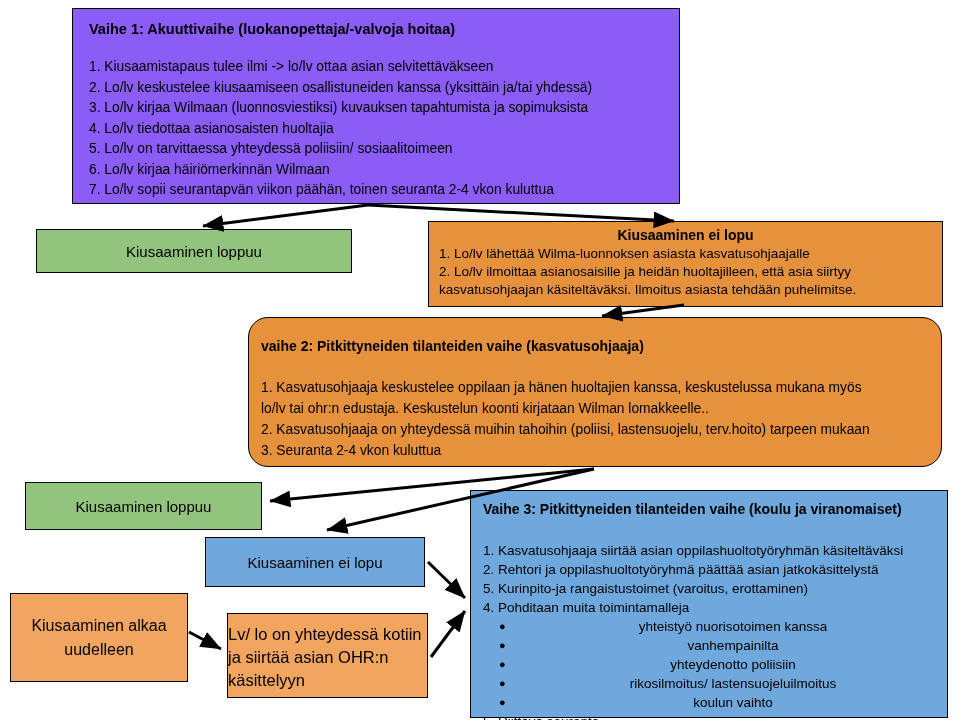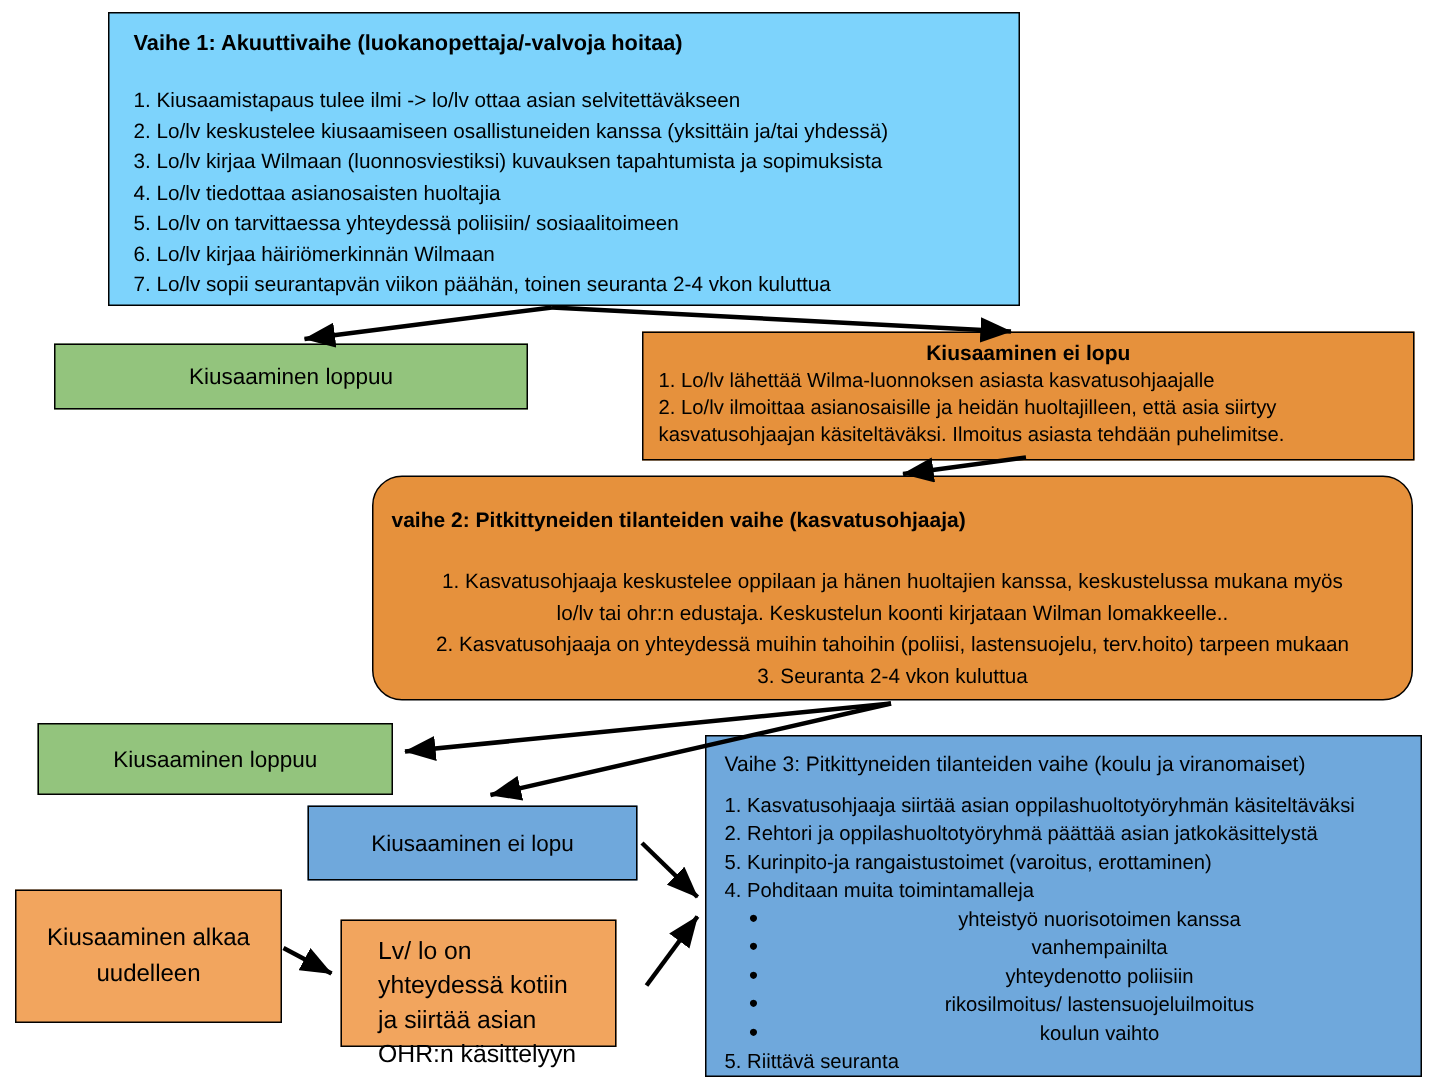--- a/index.html
+++ b/index.html
@@ -10,21 +10,21 @@
     font-family:"Liberation Sans","DejaVu Sans",sans-serif;
     color:#000;
     overflow:hidden;
   }
   .box{
     position:absolute;
     box-sizing:border-box;
     border:1.5px solid #000;
   }
   
-  .fill-yellow{background:#7dd3fc;}
+  .fill-yellow{background:#8b5cf6;}
   .fill-green{background:#93c47d;}
   .fill-orange-dark{background:#e6913c;}
   .fill-orange-light{background:#f2a55e;}
   .fill-blue{background:#6fa8dc;}
 
   
   .vaihe1{left:72px;top:8px;width:608px;height:196px;padding:12px 16px;}
   .vaihe1 .title{font-size:14.5px;font-weight:bold;margin-bottom:20px;}
   .vaihe1 .line{font-size:13.8px;line-height:20.5px;}
 
@@ -35,35 +35,35 @@
   .label-md{font-size:15px;justify-content:center;}
 
   
   .eilopu1{left:428px;top:221px;width:515px;height:86px;padding:5px 10px;}
   .eilopu1 .title{font-size:14px;font-weight:bold;text-align:center;margin-bottom:2px;}
   .eilopu1 .line{font-size:13.5px;line-height:18px;}
 
   
   .vaihe2{left:248px;top:317px;width:694px;height:150px;padding:20px 12px;border-radius:20px;}
   .vaihe2 .title{font-size:14px;font-weight:bold;margin-bottom:23px;}
-  .vaihe2 .line{font-size:13.8px;line-height:21px;text-align:center;}
+  .vaihe2 .line{font-size:13.8px;line-height:21px;}
 
   
   .eilopu2{left:205px;top:537px;width:220px;height:50px;}
 
   
   .vaihe3{left:470px;top:490px;width:478px;height:228px;padding:10px 12px;}
-  .vaihe3 .title{font-size:14px;font-weight:normal;margin-bottom:10px;}
+  .vaihe3 .title{font-size:14px;font-weight:bold;margin-bottom:24px;}
   .vaihe3 .line{font-size:13.5px;line-height:19px;}
   .vaihe3 .bullet{font-size:13.5px;line-height:19px;padding-left:48px;position:relative;text-align:center;}
   .vaihe3 .bullet::before{content:"\25CF";position:absolute;left:16px;font-size:11px;}
 
   
   .alkaa{left:10px;top:593px;width:178px;height:89px;font-size:16px;line-height:24px;align-items:center;}
-  .lvlo{left:227px;top:613px;width:184px;height:85px;padding:9px 24px;font-size:16.5px;line-height:23px;}
+  .lvlo{left:227px;top:613px;width:201px;height:85px;padding:9px 0;font-size:16.5px;line-height:23px;}
 
   .arrows{position:absolute;left:0;top:0;width:960px;height:720px;pointer-events:none;}
 </style>
 </head>
 <body>
 
 <div class="canvas">
 
   <div class="box fill-yellow vaihe1">
     <div class="title">Vaihe 1: Akuuttivaihe (luokanopettaja/-valvoja hoitaa)</div>

